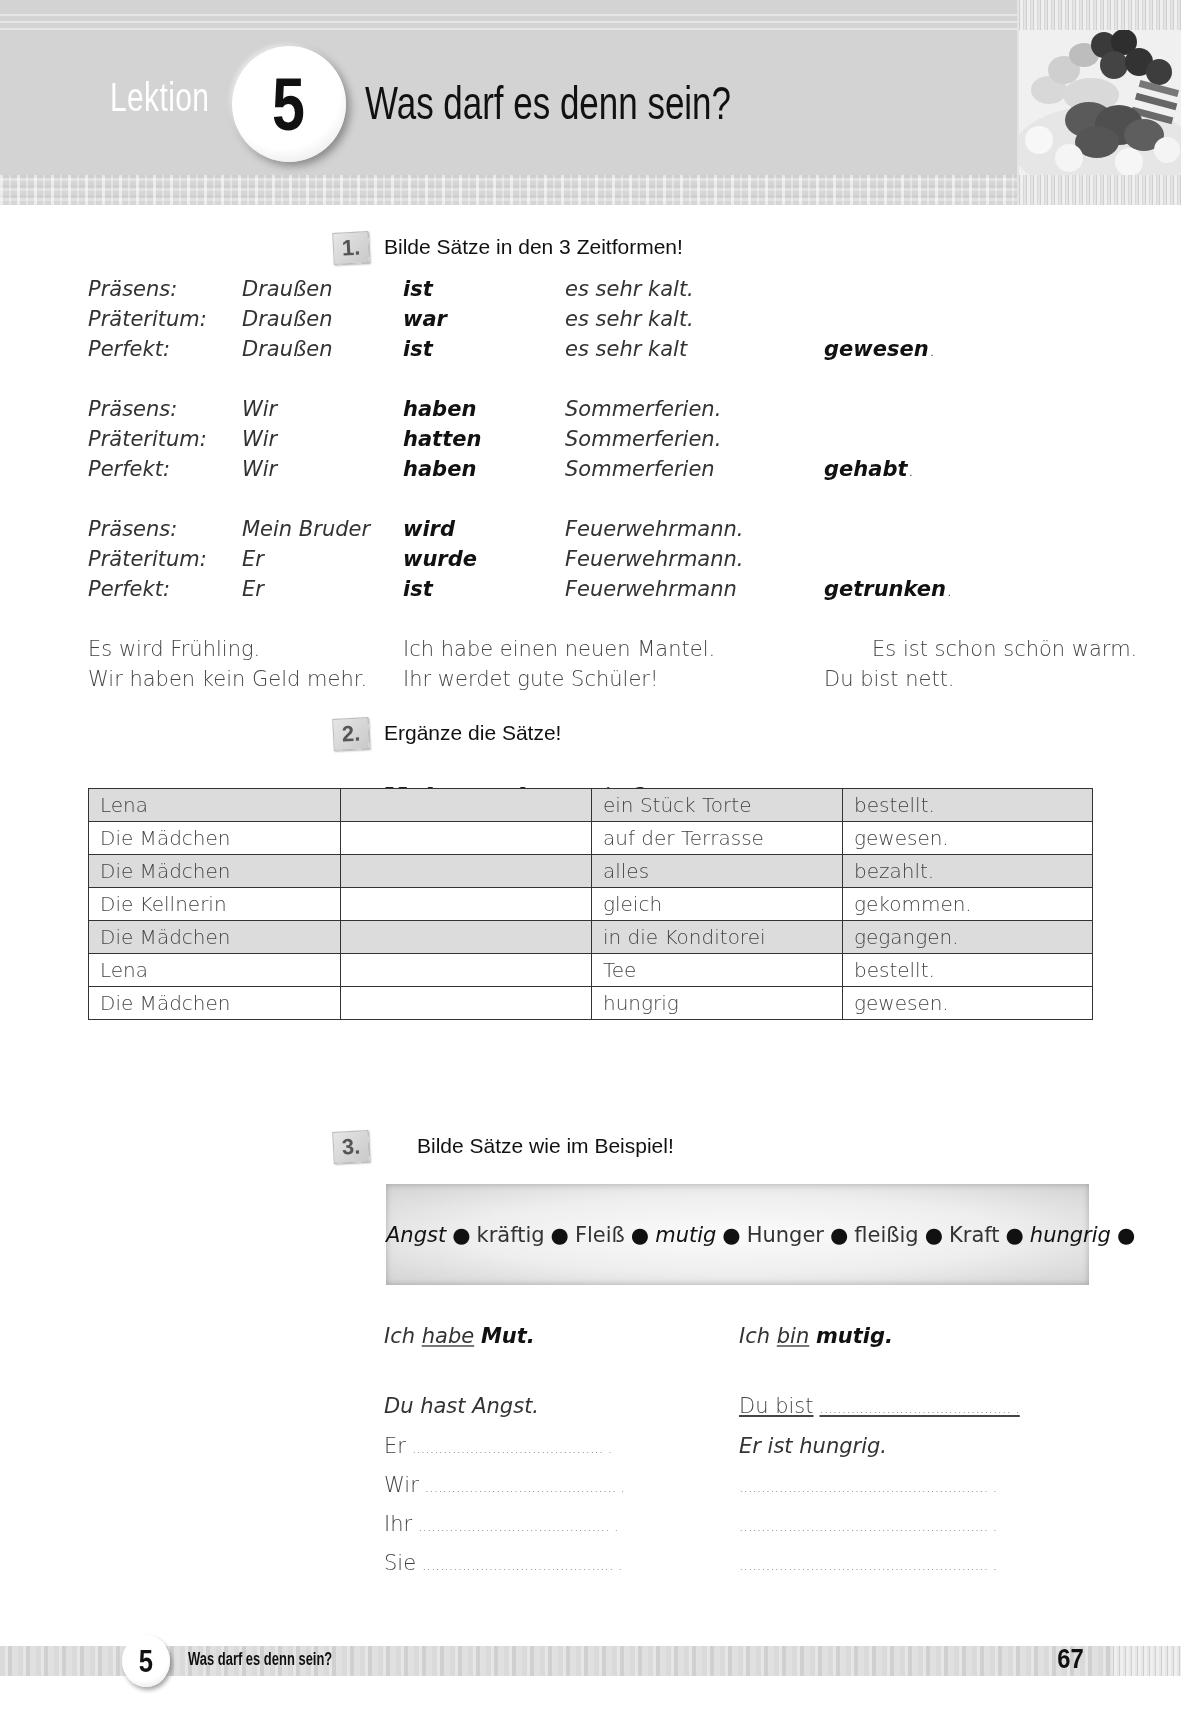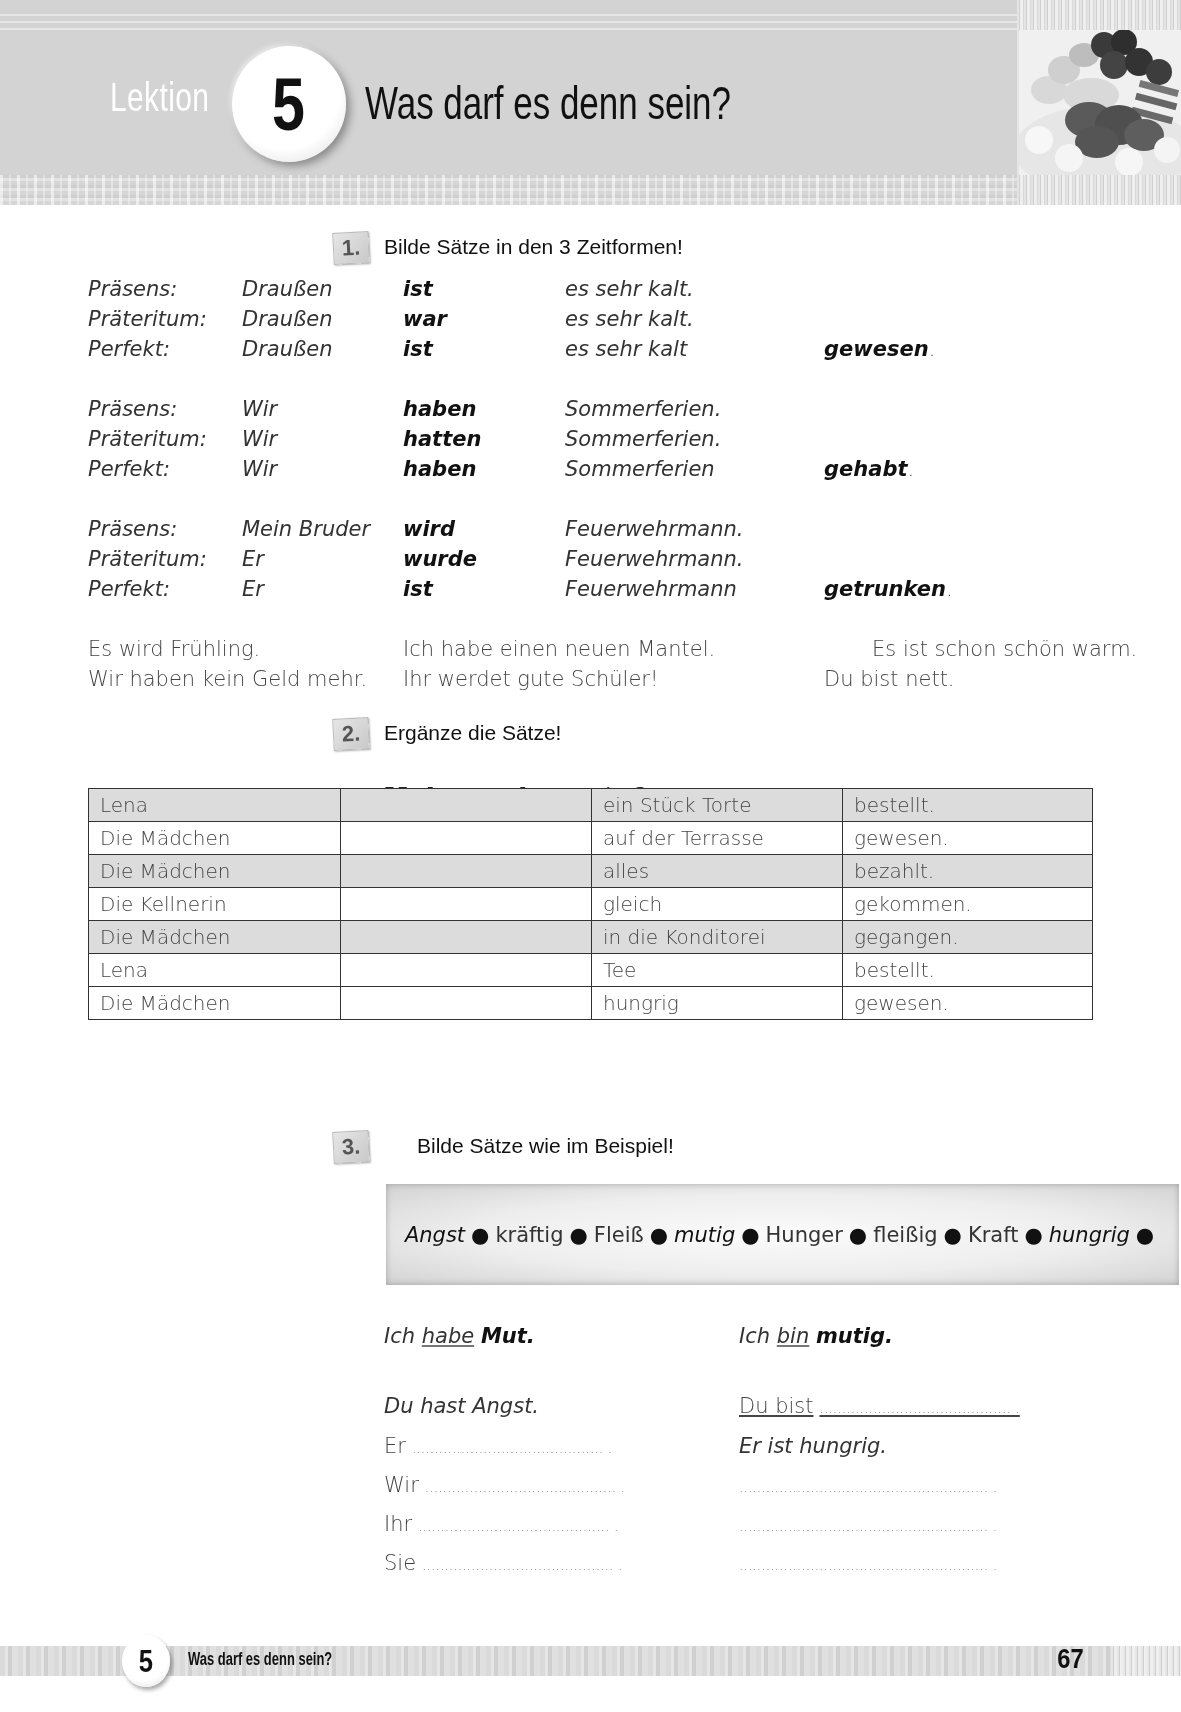--- a/index.html
+++ b/index.html
@@ -45,21 +45,21 @@
   
   .tbl { left:88px; top:788px; width:1004px; border-collapse:collapse; table-layout:fixed; }
   .tbl td { border:1.5px solid #333; height:32px; padding:0 0 0 11px;
             font-family:"DejaVu Sans", sans-serif; font-size:20px; color:#444; font-weight:200;
             white-space:nowrap; vertical-align:middle; }
   .tbl tr.shade td { background:#dcdcdc; }
   .cursive { left:382px; top:782px; font-family:"DejaVu Serif", serif; font-style:italic;
              font-size:28px; color:#222; letter-spacing:1px; }
 
   
-  .wordbox { left:386px; top:1184px; width:793px; height:101px;
+  .wordbox { left:386px; top:1184px; width:703px; height:101px;
              background: radial-gradient(ellipse at center, #fbfbfb 0%, #eeeeee 55%, #d2d2d2 100%);
              box-shadow: inset 0 0 6px rgba(0,0,0,.25); text-align:center;
              display:flex; flex-direction:column; justify-content:center; }
   .wordline { font-family:"DejaVu Sans", sans-serif; font-size:21px; color:#333; line-height:30px; }
   .wordline .w-it { font-style:italic; color:#111; }
   .dot { margin:0 6px; color:#111; }
 
   .u { text-decoration:underline; text-decoration-color:#777; }
   .dots { letter-spacing:0px; color:#444; }
 

